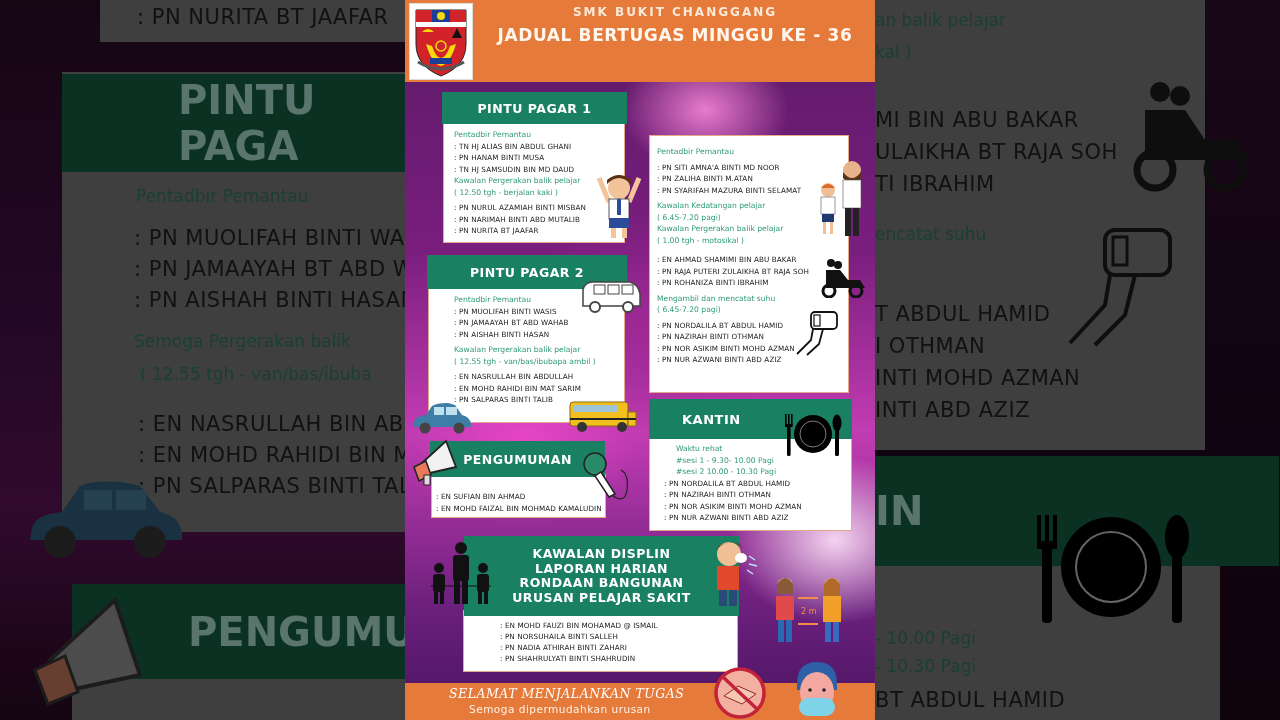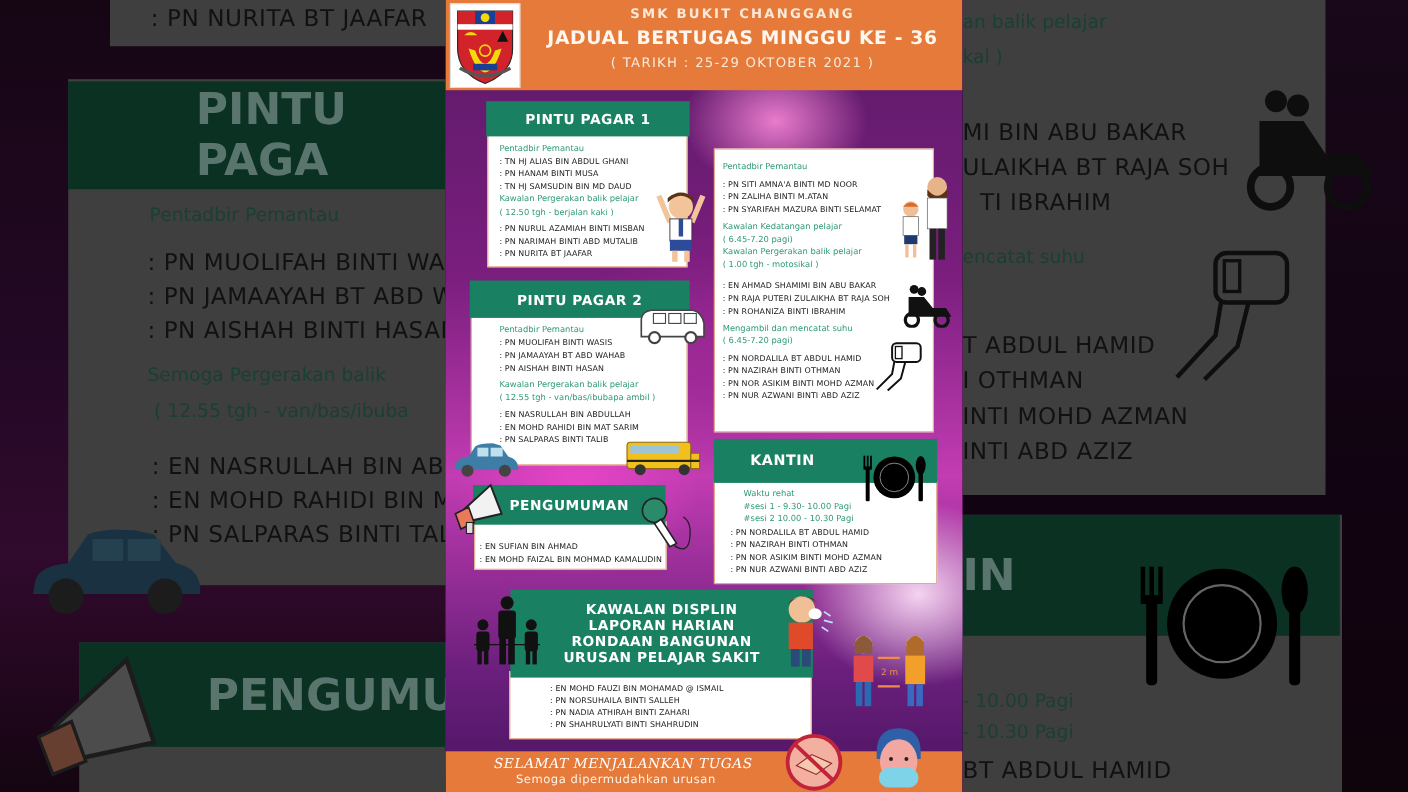--- a/index.html
+++ b/index.html
@@ -82,21 +82,21 @@
   </div>
   <div class="dim"></div>
 </div>
 
 <div class="side right">
   <div class="ghost-card" style="left:0;top:0;width:330px;height:450px;"></div>
   <div class="ghost-sub" style="left:0;top:10px;">an balik pelajar</div>
   <div class="ghost-sub" style="left:0;top:42px;">kal )</div>
   <div class="ghost-line" style="left:0;top:108px;">MI BIN ABU BAKAR</div>
   <div class="ghost-line" style="left:0;top:140px;">ULAIKHA BT RAJA SOH</div>
-  <div class="ghost-line" style="left:16px;top:172px;">TI IBRAHIM</div>
+  <div class="ghost-line" style="left:0;top:172px;">TI IBRAHIM</div>
   <div class="ghost-sub" style="left:0;top:224px;text-align:center;">encatat suhu</div>
   <div class="ghost-line" style="left:0;top:302px;">T ABDUL HAMID</div>
   <div class="ghost-line" style="left:0;top:334px;">I OTHMAN</div>
   <div class="ghost-line" style="left:0;top:398px;">INTI ABD AZIZ</div>
   <div class="ghost-line" style="left:0;top:366px;">INTI MOHD AZMAN</div>
   <div class="ico" style="left:250px;top:80px;">
     <svg width="130" height="115" viewBox="0 0 130 115">
         <circle cx="35" cy="12" r="10" fill="#111"></circle>
         <circle cx="55" cy="16" r="10" fill="#111"></circle>
         <path d="M20 30 L60 30 L80 60 L110 60 L125 80 L20 80 Z" fill="#111"></path>
@@ -105,21 +105,21 @@
       </svg>
   </div>
   <div class="ico" style="left:190px;top:225px;">
     <svg width="110" height="125" viewBox="0 0 110 125">
         <rect x="40" y="5" width="65" height="45" rx="10" fill="none" stroke="#111" stroke-width="4"></rect>
         <rect x="48" y="12" width="14" height="28" fill="none" stroke="#111" stroke-width="3"></rect>
         <path d="M45 50 L40 80 L5 118 M70 50 L60 90 L30 120" fill="none" stroke="#111" stroke-width="4"></path>
       </svg>
   </div>
   <div class="ghost-card" style="left:0;top:468px;width:345px;height:252px;"></div>
-  <div class="ghost-head" style="left:0;top:468px;width:343px;height:110px;padding-left:0;">IN</div>
+  <div class="ghost-head" style="left:0;top:456px;width:404px;height:110px;padding-left:0;">IN</div>
   <div class="ico" style="left:150px;top:515px;">
     <svg width="175" height="110" viewBox="0 0 175 110">
         <rect x="12" y="0" width="4" height="28" fill="#000"></rect>
         <rect x="20" y="0" width="4" height="28" fill="#000"></rect>
         <rect x="28" y="0" width="4" height="28" fill="#000"></rect>
         <rect x="12" y="26" width="20" height="8" fill="#000"></rect>
         <rect x="17" y="30" width="10" height="78" rx="4" fill="#000"></rect>
         <circle cx="86" cy="52" r="50" fill="#000"></circle>
         <circle cx="86" cy="52" r="35" fill="none" stroke="#777" stroke-width="2"></circle>
         <ellipse cx="152" cy="22" rx="12" ry="22" fill="#000"></ellipse>
@@ -146,21 +146,20 @@
         <path d="M12 28 Q18 22 24 28 Z" fill="#f5d90a"></path>
         <path d="M42 34 L47 24 L52 34 Z" fill="#111"></path>
         <path d="M16 40 Q22 60 31 62 Q40 60 46 40 L40 42 Q36 54 31 54 Q26 54 22 42 Z" fill="#f5d90a"></path>
         <circle cx="31" cy="42" r="5" fill="#d2232a" stroke="#f5d90a" stroke-width="1.5"></circle>
         <rect x="20" y="54" width="22" height="6" fill="#1b3f94"></rect>
         <path d="M8 58 Q31 72 54 58" fill="none" stroke="#555" stroke-width="3"></path>
       </svg>
     </div>
     <div class="school">SMK BUKIT CHANGGANG</div>
     <div class="title">JADUAL BERTUGAS  MINGGU KE - 36</div>
-    <div class="date">( TARIKH : 25-29 OKTOBER 2021 )</div>
   </div>
 
   <div class="card" style="left:38px;top:100px;width:182px;height:143px;"></div>
   <div class="card-head" style="left:37px;top:92px;width:185px;height:32px;font-size:12.5px;">PINTU PAGAR  1</div>
   <div class="list" style="left:49px;top:129px;">
     <div class="sub">Pentadbir Pemantau</div>
     <div class="name">: TN HJ ALIAS BIN  ABDUL GHANI</div>
     <div class="name">: PN HANAM BINTI MUSA</div>
     <div class="name">: TN HJ SAMSUDIN BIN  MD DAUD</div>
     <div class="sub">Kawalan Pergerakan balik pelajar</div>

